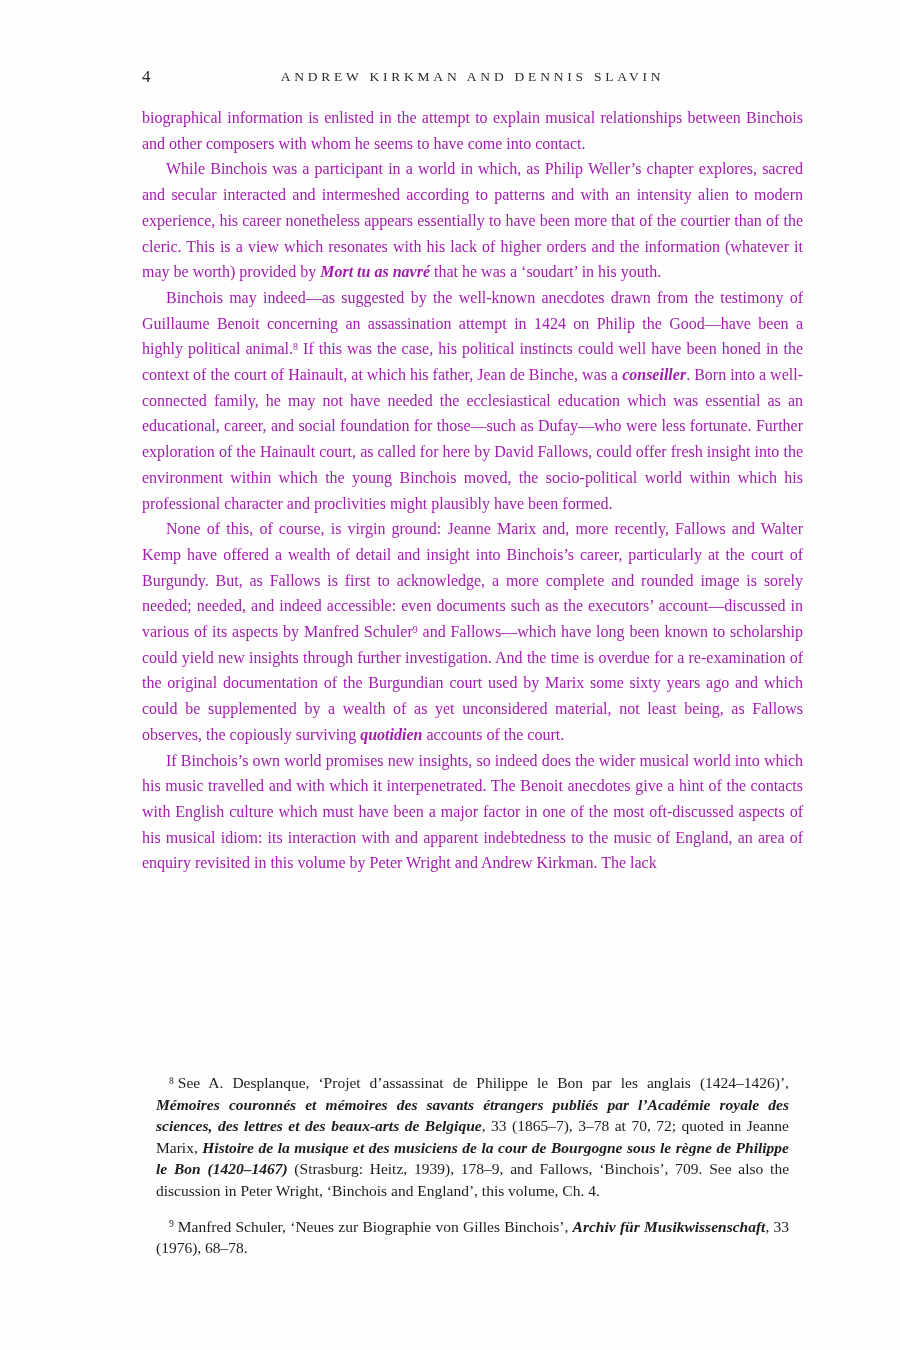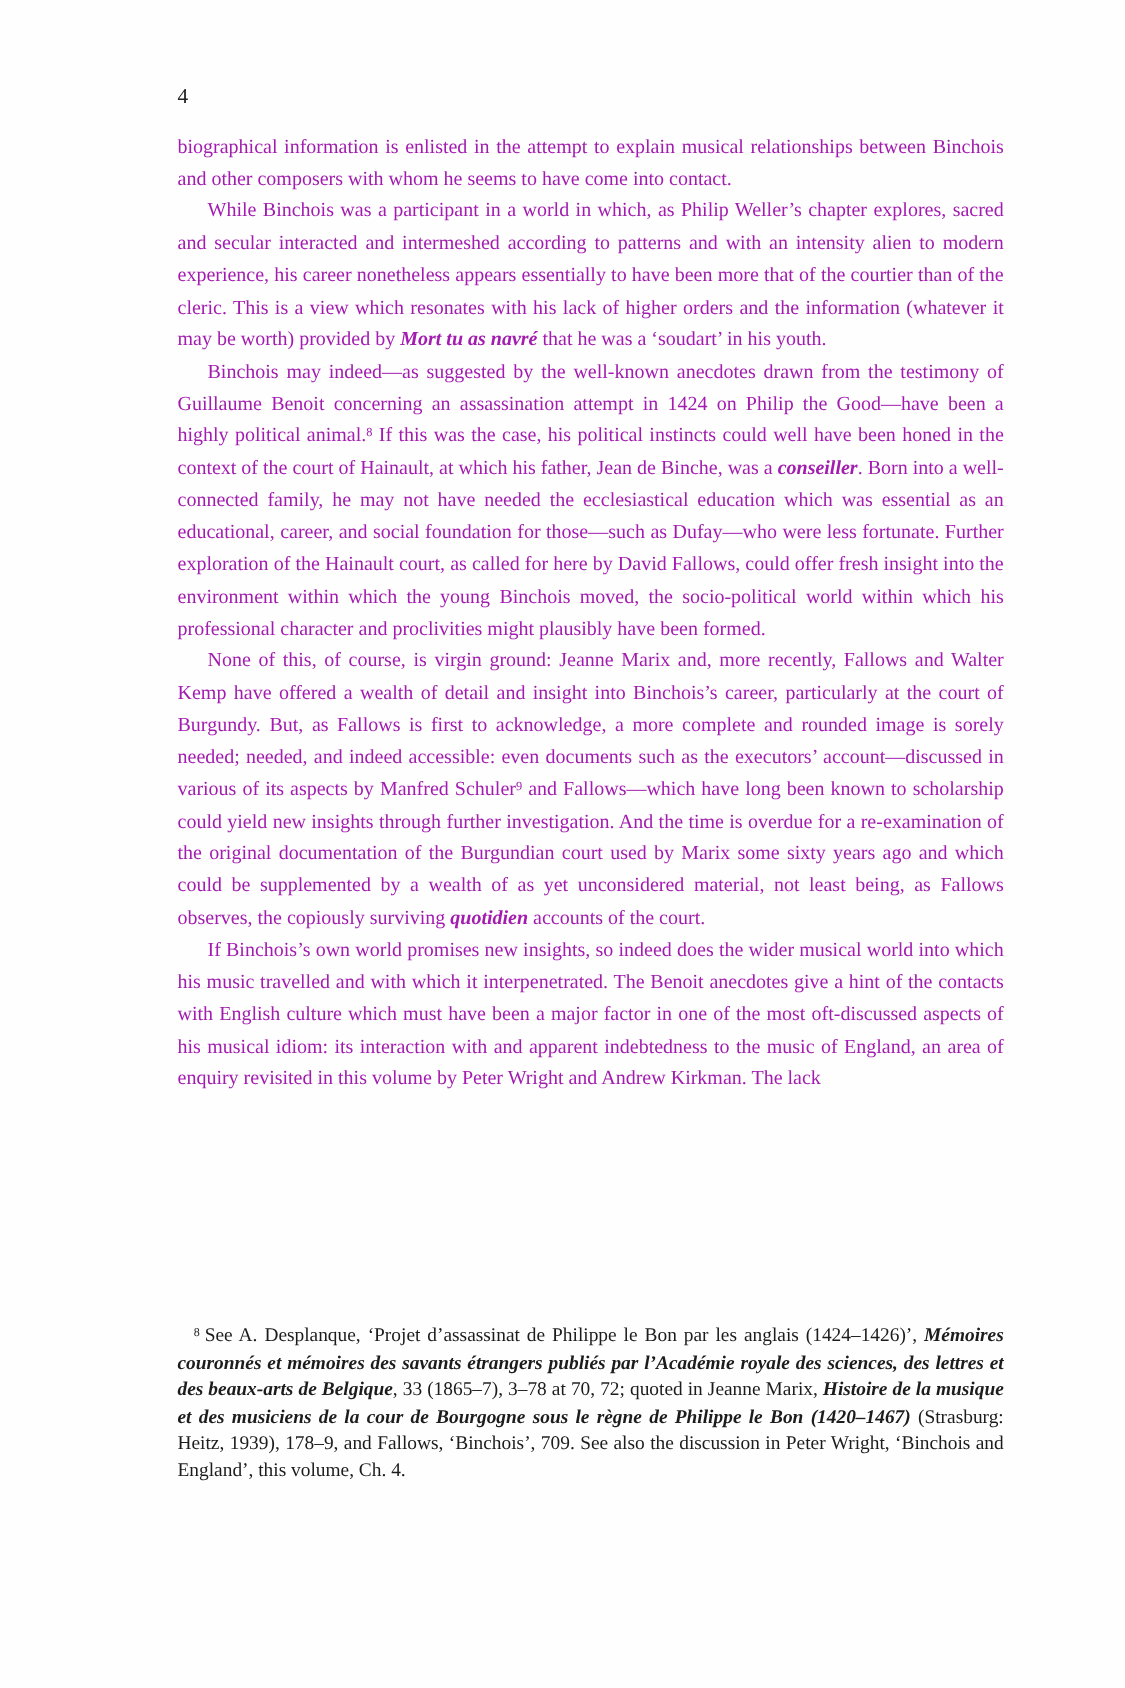--- a/index.html
+++ b/index.html
@@ -55,21 +55,21 @@
   .body-text p.para.indent {
     text-indent: 24px;
   }
   .footnotes {
     position: absolute;
     top: 1058px;
     left: 142px;
     width: 661px;
   }
   .footnotes p.footnote {
-    margin: 0;
+    margin: 14px;
     font-size: 15.5px;
     line-height: 21.6px;
     text-align: justify;
     text-indent: 13px;
     color: #1c1c1c;
   }
   sup.fnmark {
     font-size: 0.62em;
     line-height: 0;
     position: relative;
@@ -84,27 +84,29 @@
     font-weight: bold;
   }
 </style>
 </head>
 <body>
 
 <div class="page">
 
   <div class="running-head">
     <span class="page-number">4</span>
+    <span class="running-title">ANDREW KIRKMAN AND DENNIS SLAVIN</span>
   </div>
 
   <div class="body-text" id="body-text">
       <p class="para"><span>biographical information is enlisted in the attempt to explain musical relationships between Binchois and other composers with whom he seems to have come into contact.</span></p>
       <p class="para indent"><span>While Binchois was a participant in a world in which, as Philip Weller’s chapter explores, sacred and secular interacted and intermeshed according to patterns and with an intensity alien to modern experience, his career nonetheless appears essentially to have been more that of the courtier than of the cleric. This is a view which resonates with his lack of higher orders and the information (whatever it may be worth) provided by </span><i>Mort tu as navré</i><span> that he was a ‘soudart’ in his youth.</span></p>
       <p class="para indent"><span>Binchois may indeed—as suggested by the well-known anecdotes drawn from the testimony of Guillaume Benoit concerning an assassination attempt in 1424 on Philip the Good—have been a highly political animal.</span><sup class="fnmark">8</sup><span> If this was the case, his political instincts could well have been honed in the context of the court of Hainault, at which his father, Jean de Binche, was a </span><i>conseiller</i><span>. Born into a well-connected family, he may not have needed the ecclesiastical education which was essential as an educational, career, and social foundation for those—such as Dufay—who were less fortunate. Further exploration of the Hainault court, as called for here by David Fallows, could offer fresh insight into the environment within which the young Binchois moved, the socio-political world within which his professional character and proclivities might plausibly have been formed.</span></p>
       <p class="para indent"><span>None of this, of course, is virgin ground: Jeanne Marix and, more recently, Fallows and Walter Kemp have offered a wealth of detail and insight into Binchois’s career, particularly at the court of Burgundy. But, as Fallows is first to acknowledge, a more complete and rounded image is sorely needed; needed, and indeed accessible: even documents such as the executors’ account—discussed in various of its aspects by Manfred Schuler</span><sup class="fnmark">9</sup><span> and Fallows—which have long been known to scholarship could yield new insights through further investigation. And the time is overdue for a re-examination of the original documentation of the Burgundian court used by Marix some sixty years ago and which could be supplemented by a wealth of as yet unconsidered material, not least being, as Fallows observes, the copiously surviving </span><i>quotidien</i><span> accounts of the court.</span></p>
       <p class="para indent"><span>If Binchois’s own world promises new insights, so indeed does the wider musical world into which his music travelled and with which it interpenetrated. The Benoit anecdotes give a hint of the contacts with English culture which must have been a major factor in one of the most oft-discussed aspects of his musical idiom: its interaction with and apparent indebtedness to the music of England, an area of enquiry revisited in this volume by Peter Wright and Andrew Kirkman. The lack</span></p>
     </div>
 
   <div class="footnotes" id="footnotes">
       <p class="footnote"><sup class="fnmark">8</sup><span>See A. Desplanque, ‘Projet d’assassinat de Philippe le Bon par les anglais (1424–1426)’, </span><i>Mémoires couronnés et mémoires des savants étrangers publiés par l’Académie royale des sciences, des lettres et des beaux-arts de Belgique</i><span>, 33 (1865–7), 3–78 at 70, 72; quoted in Jeanne Marix, </span><i>Histoire de la musique et des musiciens de la cour de Bourgogne sous le règne de Philippe le Bon (1420–1467)</i><span> (Strasburg: Heitz, 1939), 178–9, and Fallows, ‘Binchois’, 709. See also the discussion in Peter Wright, ‘Binchois and England’, this volume, Ch. 4.</span></p>
+      <p class="footnote"><sup class="fnmark">9</sup><span>Manfred Schuler, ‘Neues zur Biographie von Gilles Binchois’, </span><i>Archiv für Musikwissenschaft</i><span>, 33 (1976), 68–78.</span></p>
     </div>
 
 </div>
 
 </body></html>

